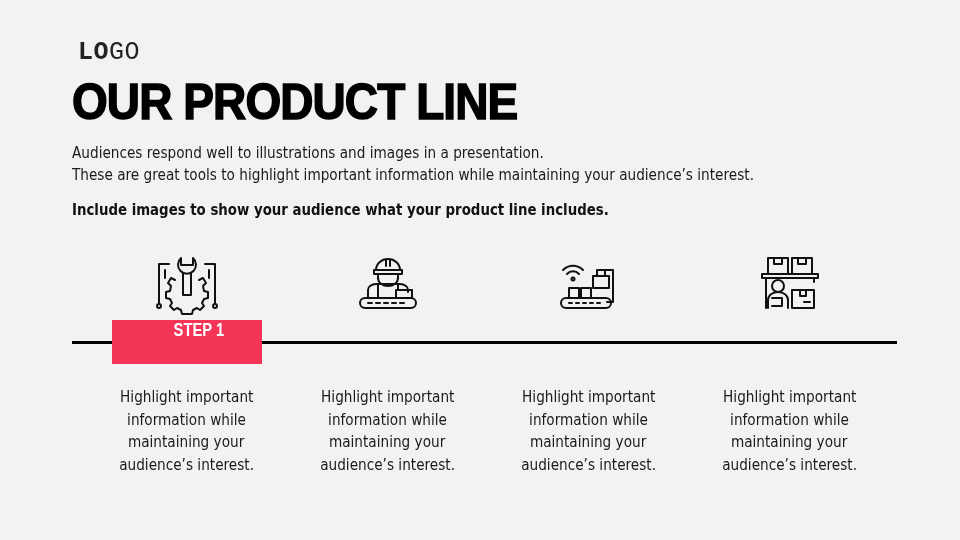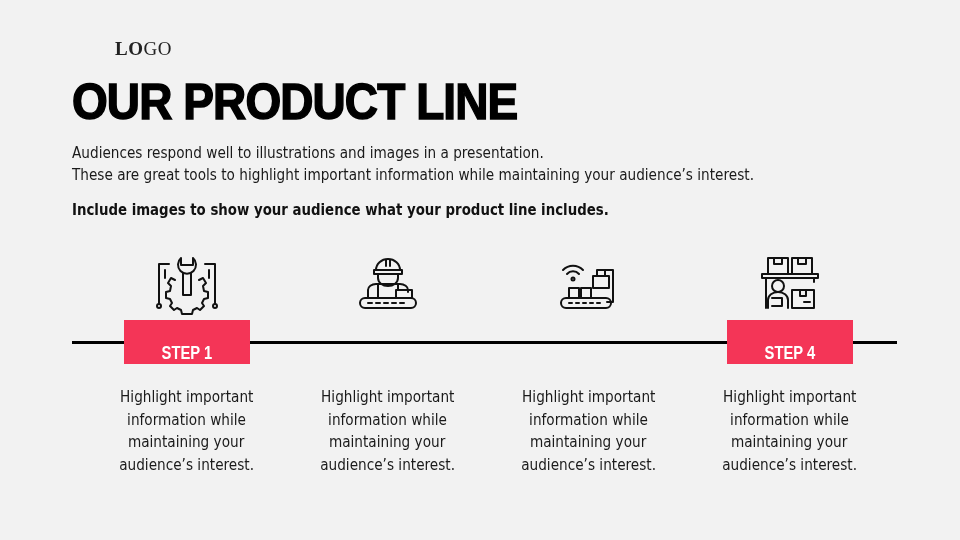--- a/index.html
+++ b/index.html
@@ -5,22 +5,22 @@
     html, body { margin: 0; padding: 0; }
     body {
       width: 960px; height: 540px; overflow: hidden;
       background: #f2f2f2;
       font-family: "DejaVu Sans", sans-serif;
       color: #111;
       position: relative;
     }
     .logo {
       position: absolute; left: 78px; top: 38px;
-      font-family: Liberation Serif, serif;
-      font-size: 19px; letter-spacing: 0.5px; color: #222; margin-left: 37px;
+      font-family: Liberation Mono, monospace;
+      font-size: 25px; letter-spacing: 0.5px; color: #222;
     }
     .logo .b { font-weight: bold; }
     .title {
       position: absolute; left: 72px; top: 74px;
       font-family: "Liberation Sans", sans-serif;
       font-weight: 900; font-size: 50px; line-height: 56px;
       letter-spacing: -1px;
       transform: scaleX(0.92); transform-origin: left center;
       color: #000;
       -webkit-text-stroke: 1.5px #000;
@@ -47,24 +47,25 @@
       position: absolute; top: 250px; width: 200px; height: 240px;
     }
     .step .icon {
       position: absolute; left: 50%; top: 4px; width: 64px; height: 58px;
       transform: translateX(-50%);
     }
     .step .badge {
       position: absolute; left: 50%; top: 70px; width: 126px; height: 44px;
       transform: translateX(-50%);
       background: #f43557;
-      display: flex; align-items: flex-end; justify-content: center;
+      display: flex; align-items: flex-start; justify-content: center;
       color: #fff;
       font-family: "Liberation Sans", sans-serif; font-weight: bold;
       font-size: 18px;
+      padding-left: 24px;
     }
     .step .badge span { display: inline-block; transform: scaleX(0.82); }
     .step .desc {
       position: absolute; left: 0; right: 1px; top: 136px;
       text-align: center;
       font-family: "DejaVu Sans", sans-serif; font-size: 15.5px; line-height: 22.5px;
       color: #1a1a1a;
     }
     .step .desc span { display: inline-block; transform: scaleX(0.88); white-space: nowrap; }
     svg { overflow: visible; }
@@ -156,22 +157,19 @@
     <path d="M10 4 h20 v16 h-20 z M34 4 h20 v16 h-20 z"></path>
     <path d="M16 4 v6 h8 v-6 M40 4 v6 h8 v-6"></path>
     <path d="M4 20 h56 v4 h-56 z"></path>
     <path d="M8 24 v30 M56 24 v4"></path>
     <circle cx="20" cy="32" r="6"></circle>
     <path d="M10 54 v-8 a10 8 0 0 1 20 0 v8"></path>
     <path d="M14 44 h10 v8 h-10"></path>
     <path d="M34 36 h22 v18 h-22 z"></path>
     <path d="M42 36 v6 h6 v-6 M46 48 h6"></path>
   </svg>
-  <div class="badge">
-      <span>STEP 4</span>
-    </div>
   <div class="desc">
     <span>Highlight important</span><br>
     <span>information while</span><br>
     <span>maintaining your</span><br>
     <span>audience’s interest.</span>
   </div>
 </div>
 
 </body></html>

